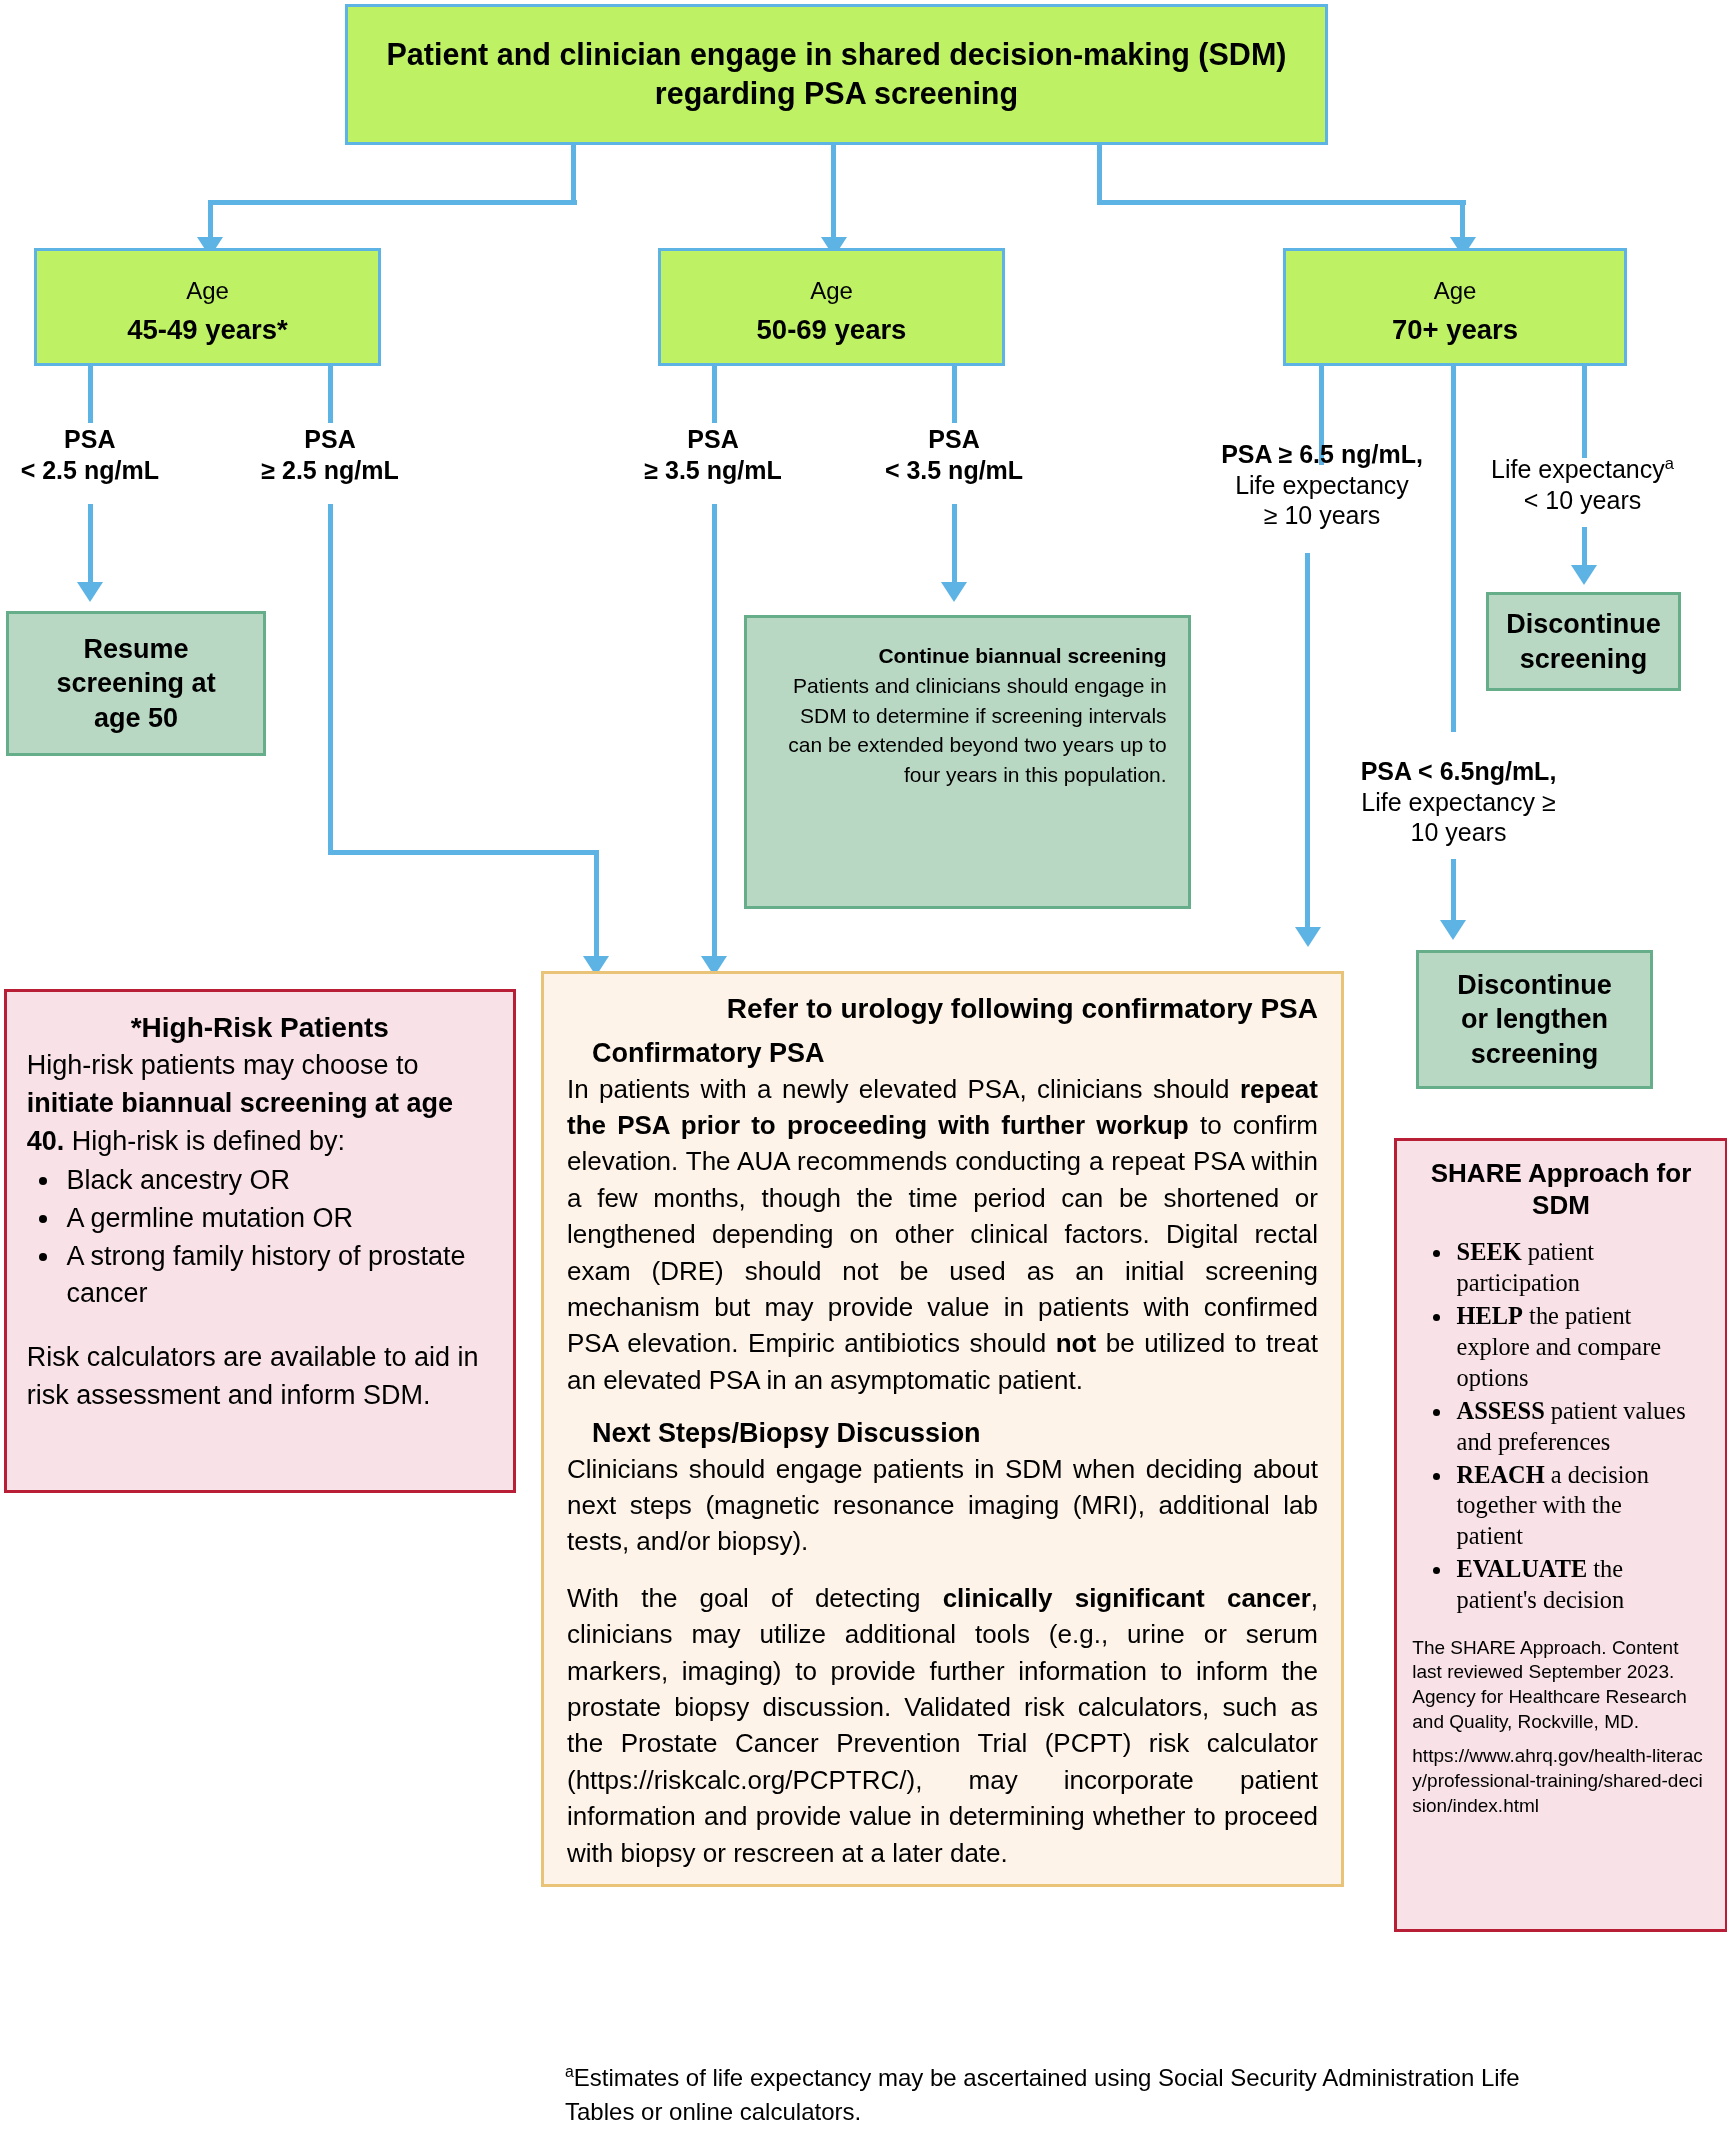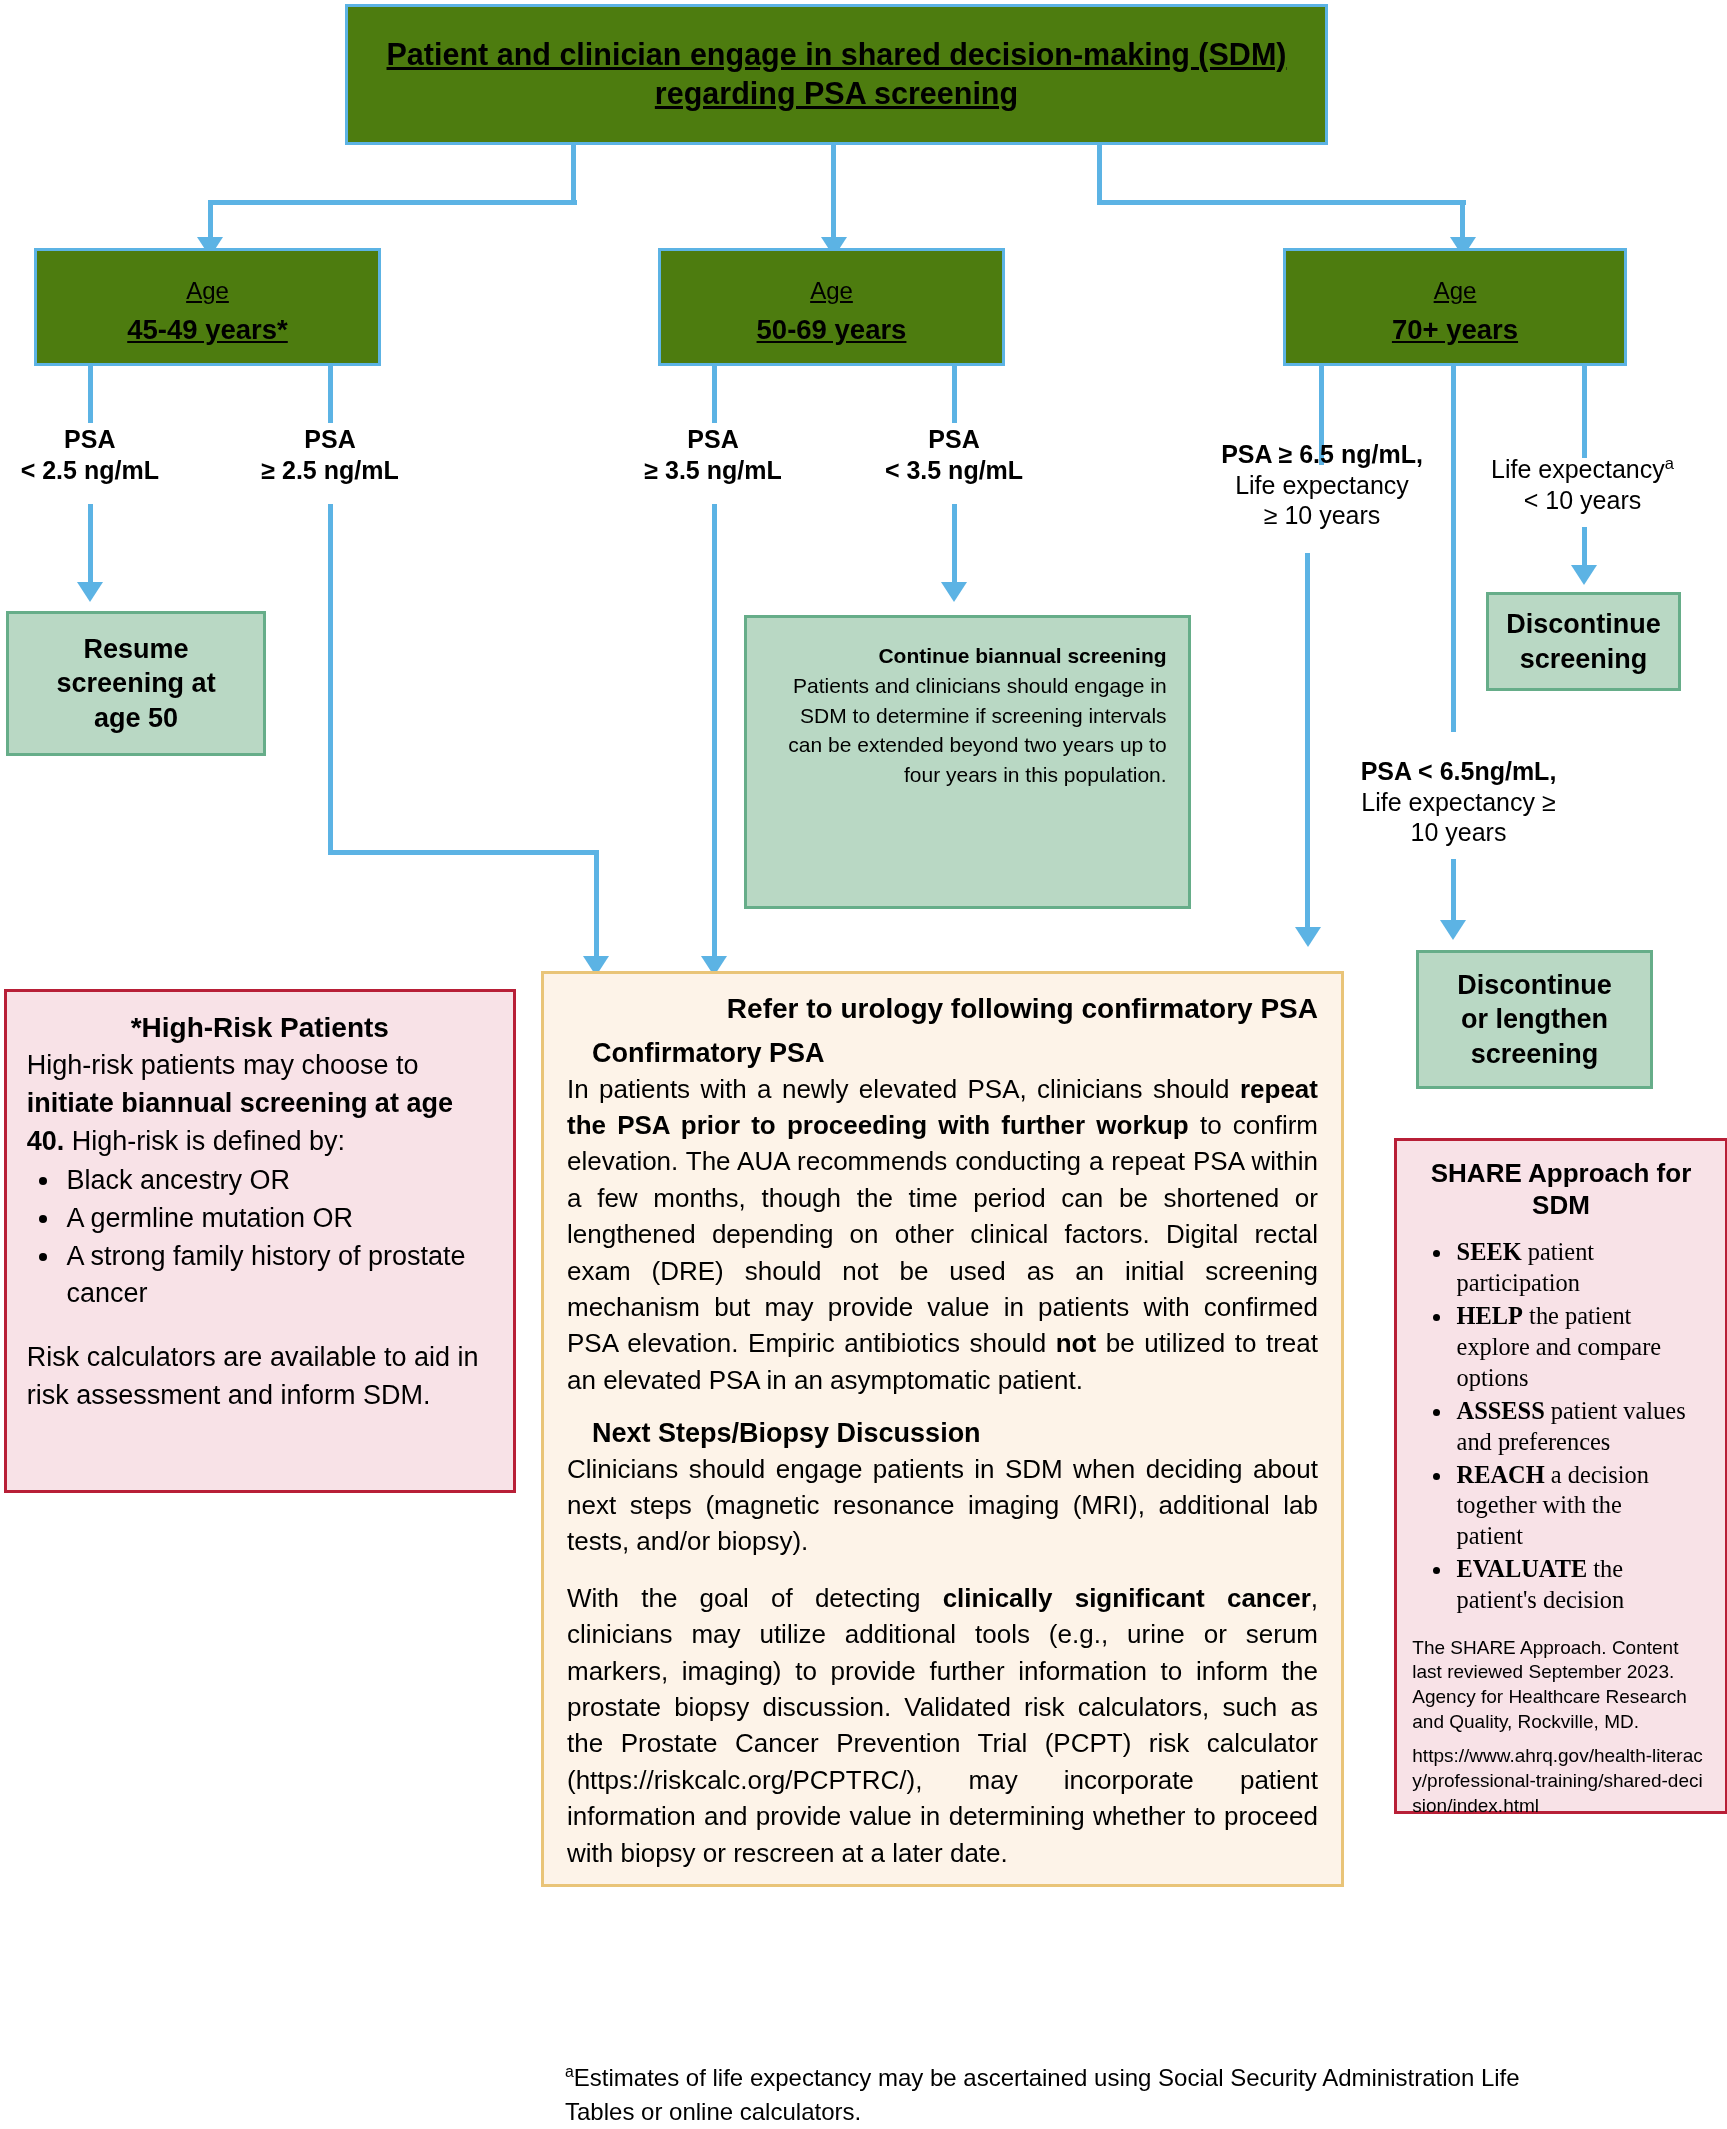--- a/index.html
+++ b/index.html
@@ -19,23 +19,22 @@
     overflow: hidden;
   }
   .box {
     position: absolute;
     display: flex;
     flex-direction: column;
     justify-content: center;
     align-items: center;
   }
   .blue-box {
-    background: #4d7c0f;
+    background: #bef264;
     border: 3.1px solid #5cb3e4;
-    text-decoration: underline;
   }
   .green-box {
     background: #b9d8c4;
     border: 3.1px solid #66ad89;
   }
   .orange-box {
     background: #fdf3e8;
     border: 3.1px solid #e9c478;
     display: block;
     text-align: left;
@@ -321,21 +320,21 @@
     <span class="or-title">Refer to urology following confirmatory PSA</span>
 
     <span class="or-sub">Confirmatory PSA</span>
     <span class="or-para"><span>In patients with a newly elevated PSA, clinicians should </span><b>repeat the PSA prior to proceeding with further workup</b><span> to confirm elevation. The AUA recommends conducting a repeat PSA within a few months, though the time period can be shortened or lengthened depending on other clinical factors. Digital rectal exam (DRE) should not be used as an initial screening mechanism but may provide value in patients with confirmed PSA elevation. Empiric antibiotics should </span><b>not</b><span> be utilized to treat an elevated PSA in an asymptomatic patient.</span></span>
 
     <span class="or-sub">Next Steps/Biopsy Discussion</span>
     <span class="or-para">Clinicians should engage patients in SDM when deciding about next steps (magnetic resonance imaging (MRI), additional lab tests, and/or biopsy).</span>
     <span class="or-para" style="margin-bottom:0;"><span>With the goal of detecting </span><b>clinically significant cancer</b><span>, clinicians may utilize additional tools (e.g., urine or serum markers, imaging) to provide further information to inform the prostate biopsy discussion. Validated risk calculators, such as the Prostate Cancer Prevention Trial (PCPT) risk calculator (https://riskcalc.org/PCPTRC/), may incorporate patient information and provide value in determining whether to proceed with biopsy or rescreen at a later date.</span></span>
   </div>
 
-  <div class="box pink-box" style="left:1394px; top:1138px; width:334px; height:676px; padding:17px 15.3px 15.3px 15.3px;">
+  <div class="box pink-box" style="left:1394px; top:1138px; width:334px; height:794px; padding:17px 15.3px 15.3px 15.3px;">
     <span class="share-title">SHARE Approach for SDM</span>
     <ul class="share-list">
       <li><b>SEEK</b><span> patient participation</span></li>
       <li><b>HELP</b><span> the patient explore and compare options</span></li>
       <li><b>ASSESS</b><span> patient values and preferences</span></li>
       <li><b>REACH</b><span> a decision together with the patient</span></li>
       <li><b>EVALUATE</b><span> the patient's decision</span></li>
     </ul>
     <span class="share-cite">The SHARE Approach. Content last reviewed September 2023. Agency for Healthcare Research and Quality, Rockville, MD.</span>
     <span class="share-url">https://www.ahrq.gov/health-literacy/professional-training/shared-decision/index.html</span>

